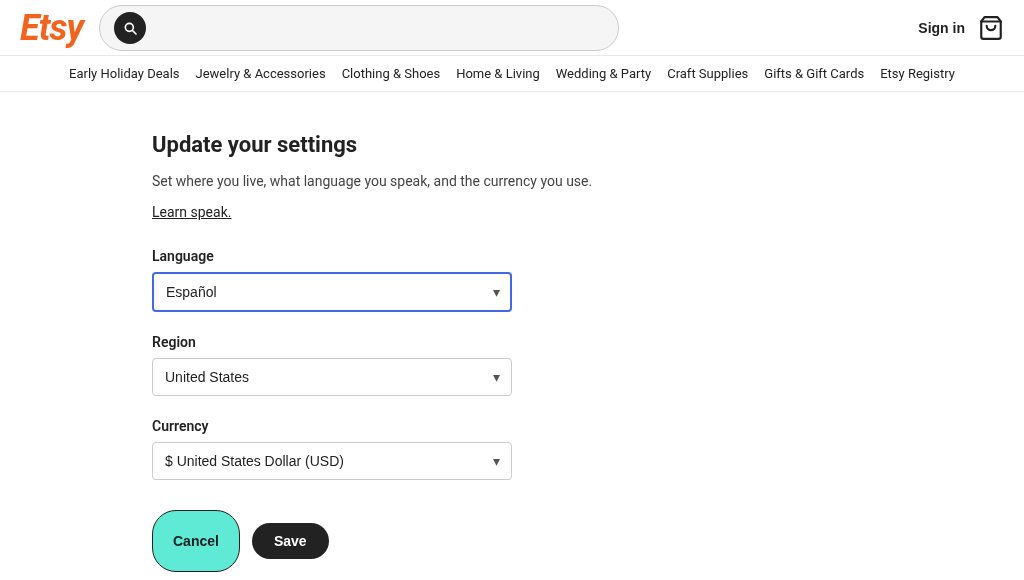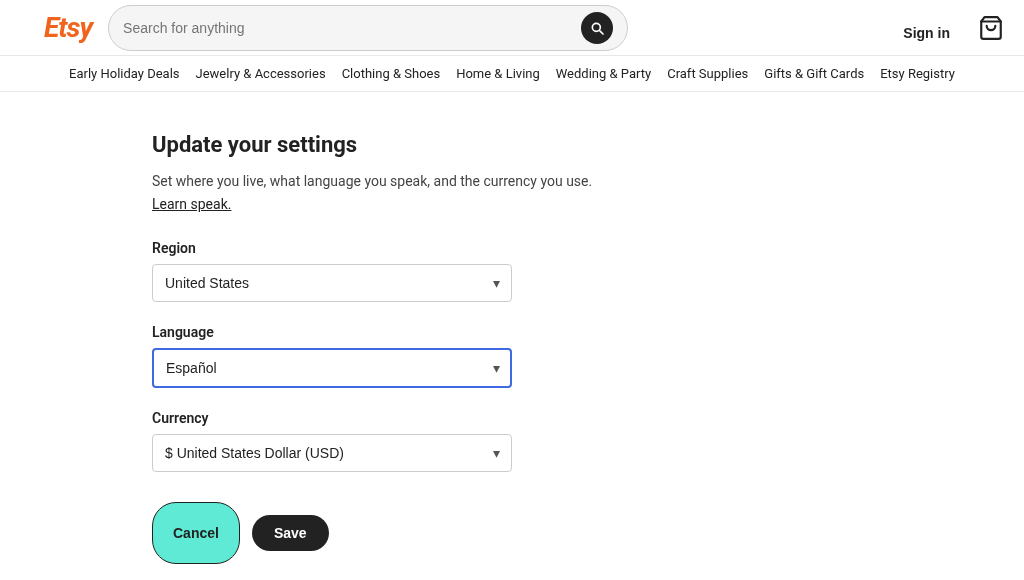--- a/index.html
+++ b/index.html
@@ -1,57 +1,56 @@
 <!DOCTYPE html>
 <html><head>
   <meta charset="utf-8">
   <style>
     * { box-sizing: border-box; margin: 0; padding: 0; }
     body { font-family: -apple-system, BlinkMacSystemFont, 'Segoe UI', Roboto, sans-serif; background: #fff; color: #222; font-size: 14px; }
 
     
     .header { display: flex; align-items: center; padding: 8px 20px; border-bottom: 1px solid #e8e8e8; gap: 16px; height: 56px; }
-    .logo { color: #f1641e; font-size: 28px; font-weight: bold; font-style: italic; letter-spacing: -1px; flex-shrink: 0; margin-left: 24px; }
+    .logo { color: #f1641e; font-size: 36px; font-weight: bold; font-style: italic; letter-spacing: -1px; flex-shrink: 0; }
     .search-bar { flex: 1; display: flex; align-items: center; border: 1px solid #ccc; border-radius: 24px; padding: 6px 14px; background: #f5f5f5; max-width: 520px; }
     .search-bar input { border: none; background: transparent; outline: none; flex: 1; font-size: 14px; color: #555; }
     .search-icon-btn { background: #222; border: none; border-radius: 50%; width: 32px; height: 32px; display: flex; align-items: center; justify-content: center; cursor: pointer; flex-shrink: 0; }
     .search-icon-btn svg { width: 16px; height: 16px; fill: #fff; }
-    .header-actions { display: flex; align-items: flex-end; gap: 28px; margin-left: auto; }
+    .header-actions { display: flex; align-items: center; gap: 13px; margin-left: auto; }
     .sign-in-btn { font-size: 14px; font-weight: 600; color: #222; background: none; border: none; cursor: pointer; white-space: nowrap; }
     .cart-icon { width: 26px; height: 26px; cursor: pointer; }
 
     
     .nav { display: flex; align-items: center; justify-content: center; gap: 16px; padding: 10px 20px; border-bottom: 1px solid #e8e8e8; }
     .nav-item { font-size: 13px; color: #222; cursor: pointer; white-space: nowrap; text-decoration: none; }
 
     
     .main { max-width: 760px; margin: 0 auto; padding: 40px 20px 60px; }
     .page-title { font-size: 22px; font-weight: 700; margin-bottom: 14px; }
-    .page-description { font-size: 14px; color: #444; line-height: 1.5; margin-bottom: 4px; }
+    .page-description { font-size: 14px; color: #444; line-height: 1.5; margin-bottom: 12px; }
     .learn-more { font-size: 14px; color: #222; text-decoration: underline; cursor: pointer; display: inline-block; margin-bottom: 28px; }
 
     .form-group { margin-bottom: 22px; }
     .form-label { font-size: 14px; font-weight: 600; margin-bottom: 8px; display: block; }
     .form-select { width: 360px; padding: 10px 36px 10px 12px; border: 1px solid #ccc; border-radius: 4px; font-size: 14px; color: #222; background: #fff; appearance: none; -webkit-appearance: none; cursor: pointer; outline: none; }
     .form-select.active { border-color: #4169e1; border-width: 2px; }
     .select-wrapper { position: relative; display: inline-block; }
     .select-wrapper::after { content: '▾'; position: absolute; right: 12px; top: 50%; transform: translateY(-50%); pointer-events: none; font-size: 14px; color: #555; }
 
     .button-row { display: flex; align-items: center; gap: 12px; margin-top: 30px; }
     .btn-cancel { padding: 22px 20px; border: 1px solid #222; border-radius: 24px; background: #5eead4; font-size: 14px; font-weight: 600; cursor: pointer; color: #222; }
     .btn-save { padding: 10px 22px; border: none; border-radius: 24px; background: #222; font-size: 14px; font-weight: 600; cursor: pointer; color: #fff; text-align: right; }
   </style>
 </head>
 <body>
 
 <header>
   <div class="header">
     <span class="logo">Etsy</span>
     <div class="search-bar">
-      <input type="text" placeholder="Search for anything" style="">
       <button class="search-icon-btn">
         <svg viewBox="0 0 24 24">
             <path d="M21 21l-4.35-4.35M17 11A6 6 0 1 1 5 11a6 6 0 0 1 12 0z" stroke="#fff" stroke-width="2.5" fill="none" stroke-linecap="round"></path>
           </svg>
       </button>
     </div>
     <div class="header-actions">
       <button class="sign-in-btn">Sign in</button>
       <svg class="cart-icon" viewBox="0 0 24 24" fill="none" stroke="#222" stroke-width="2" stroke-linecap="round" stroke-linejoin="round">
         <path d="M6 2L3 6v14a2 2 0 002 2h14a2 2 0 002-2V6l-3-4z"></path>
@@ -76,34 +75,34 @@
 </nav>
 
 <main>
   <div class="main">
     <h1 class="page-title">Update your settings</h1>
     <p class="page-description">Set where you live, what language you speak, and the currency you use.</p>
     <a class="learn-more">Learn speak.</a>
 
     
     <div class="form-group">
-      <label class="form-label">Region</label>
+      <label class="form-label">Language</label>
       <div class="select-wrapper">
-        <select class="form-select">
-          <option value="United States">United States</option>
+        <select class="form-select active">
+          <option value="Español">Español</option>
         </select>
       </div>
     </div>
 
     
     <div class="form-group">
-      <label class="form-label">Language</label>
+      <label class="form-label">Region</label>
       <div class="select-wrapper">
-        <select class="form-select active">
-          <option value="Español">Español</option>
+        <select class="form-select">
+          <option value="United States">United States</option>
         </select>
       </div>
     </div>
 
     
     <div class="form-group">
       <label class="form-label">Currency</label>
       <div class="select-wrapper">
         <select class="form-select">
           <option value="$ United States Dollar (USD)">$ United States Dollar (USD)</option>

